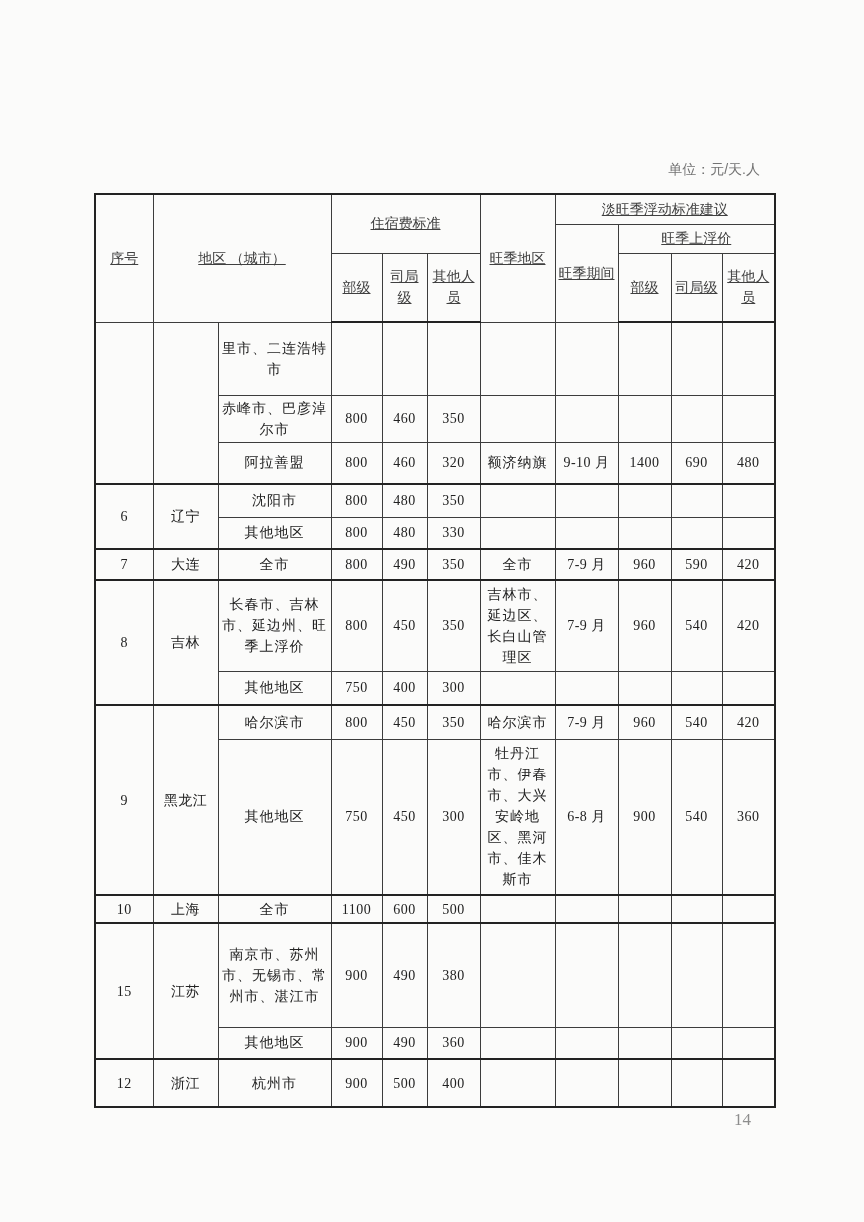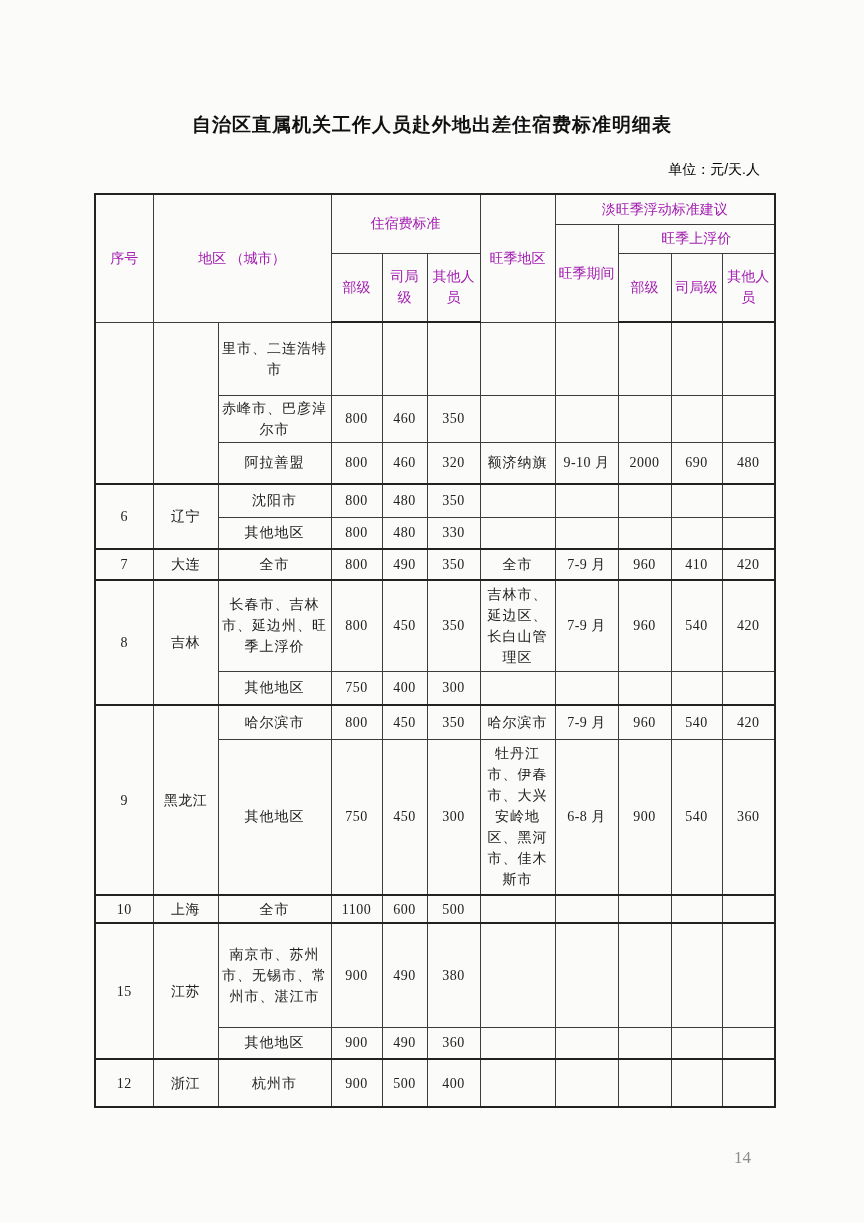--- a/index.html
+++ b/index.html
@@ -3,48 +3,47 @@
 <meta charset="utf-8">
 <style>
   html,body{margin:0;padding:0;}
   body{background:#e9e9e9;}
   .page{position:relative;width:864px;height:1222px;background:#fbfbfa;overflow:hidden;
         font-family:"Liberation Serif","DejaVu Serif",serif;color:#1c1c1c;}
   .title{position:absolute;top:112px;left:0;width:100%;text-align:center;margin:0;
          font-family:"Liberation Sans","DejaVu Sans",sans-serif;font-size:19px;font-weight:bold;
          letter-spacing:1px;color:#111;}
   .unit-note{position:absolute;top:161px;right:104px;font-size:14px;
-             font-family:"Liberation Sans","DejaVu Sans",sans-serif;color:#000000;}
+             font-family:"Liberation Sans","DejaVu Sans",sans-serif;color:#737373;}
   table.std{position:absolute;left:94px;top:193px;width:680px;border-collapse:collapse;
             table-layout:fixed;}
   table.std th,table.std td{border:1px solid #3c3c3c;font-weight:normal;text-align:center;
             vertical-align:middle;font-size:14px;padding:2px;line-height:1.5;overflow:hidden;}
   table.std{border:2px solid #222;}
-  thead th{font-size:14px;color:#a21caf;}
+  thead th{font-size:14px;color:#404040;text-decoration:underline;}
   tr.thick td,tr.thick th{border-top-width:2px;border-top-color:#222;}
   tr.hdr-bottom th{border-bottom-width:2px;border-bottom-color:#222;}
   td.al{text-align:left;padding-left:8px;padding-right:4px;letter-spacing:1px;
         font-size:13px;line-height:1.75;}
   tbody td{font-size:14px;letter-spacing:0.5px;}
   tbody td:nth-child(n){color:#222;}
   .c7pad{padding-left:6px;padding-right:6px;font-size:13px;line-height:1.55;letter-spacing:1px;margin-top:40px;}
   th.w-sjj1{padding:0 14px;}
   th.w-qt{padding:0 9px;}
   th.w-sjj2{padding:0 9px;}
   th.w-wjdq{padding:0 15px;}
   th.w-wjqj{padding:0 16px;}
   .pagenum{position:absolute;top:1110px;left:734px;font-size:17px;color:#8d8d8d;
-           font-family:"Liberation Serif","DejaVu Serif",serif;margin-top:38px;}
+           font-family:"Liberation Serif","DejaVu Serif",serif;}
 </style>
 </head>
 <body>
 
 <div class="page">
 
-  <h1 class="title">自治区直属机关工作人员赴外地出差住宿费标准明细表</h1>
 
   <div class="unit-note">单位：元/天.人</div>
 
   <table class="std">
     <colgroup>
       <col style="width:58px">
         <col style="width:65px">
         <col style="width:113px">
       <col style="width:51px">
         <col style="width:45px">
@@ -101,21 +100,21 @@
           <td></td>
           <td></td>
         </tr>
         <tr style="height: 42px;">
           <td class="al">阿拉善盟</td>
           <td>800</td>
           <td>460</td>
           <td>320</td>
           <td class="c7pad">额济纳旗</td>
           <td>9-10 月</td>
-          <td>2000</td>
+          <td>1400</td>
           <td>690</td>
           <td>480</td>
         </tr>
         <tr class="thick" style="height: 33px;">
           <td rowspan="2">6</td>
           <td rowspan="2">辽宁</td>
           <td class="al">沈阳市</td>
           <td>800</td>
           <td>480</td>
           <td>350</td>
@@ -139,21 +138,21 @@
         <tr class="thick" style="height: 31px;">
           <td>7</td>
           <td>大连</td>
           <td class="al">全市</td>
           <td>800</td>
           <td>490</td>
           <td>350</td>
           <td class="c7pad">全市</td>
           <td>7-9 月</td>
           <td>960</td>
-          <td>410</td>
+          <td>590</td>
           <td>420</td>
         </tr>
         <tr class="thick" style="height: 91px;">
           <td rowspan="2">8</td>
           <td rowspan="2">吉林</td>
           <td class="al">长春市、吉林市、延边州、旺季上浮价</td>
           <td>800</td>
           <td>450</td>
           <td>350</td>
           <td class="c7pad">吉林市、延边区、长白山管理区</td>

